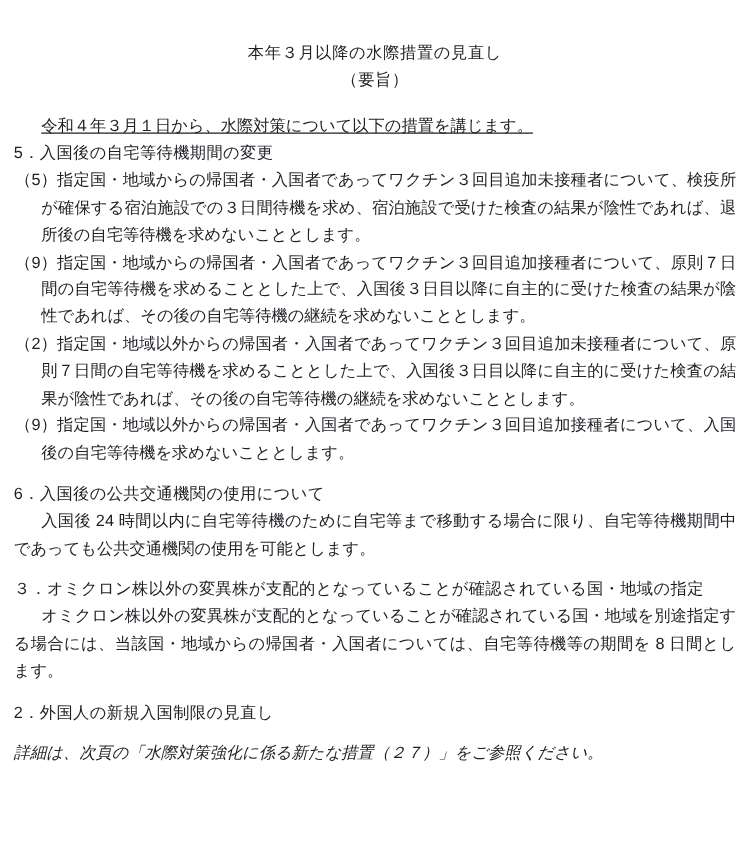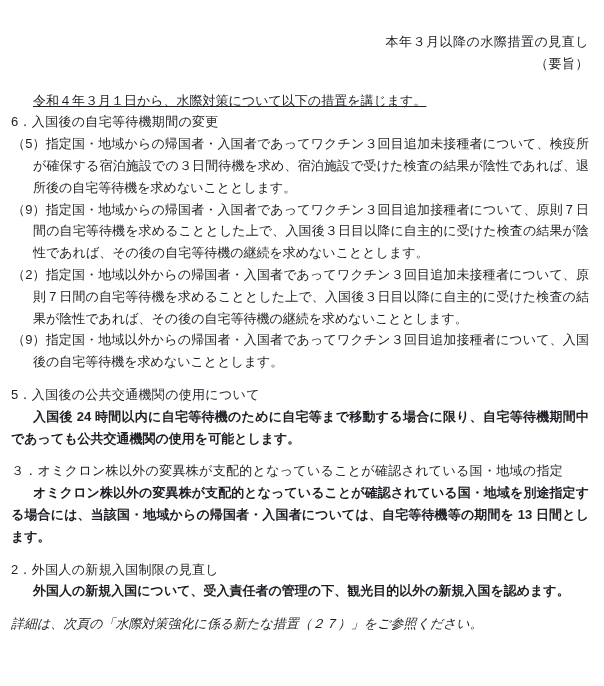--- a/index.html
+++ b/index.html
@@ -22,21 +22,21 @@
     text-align: justify;
   }
   .page p, .page div.heading {
     margin: 0;
   }
   .title-block {
     text-align: center;
     margin-bottom: 15px;
   }
   .doc-title, .doc-subtitle {
-    text-align: right;
+    text-align: center;
     letter-spacing: 0.5px;
   }
   .intro-par {
     text-indent: 22px;
     margin-top: 16px;
     margin-bottom: 21px;
     text-decoration: underline;
   }
   .section {
     margin-bottom: 11px;
@@ -44,58 +44,56 @@
   .section-heading {
     margin-left: 13px;
     letter-spacing: 0.3px;
   }
   .numbered-item {
     padding-left: 22px;
     text-indent: -21px;
   }
   .section-body {
     text-indent: 22px;
-    font-weight: bold;
   }
   .footer-note {
     margin-left: 13px;
     margin-top: 15px;
     font-style: italic;
   }
 </style>
 </head>
 <body>
 
 <div class="page">
 
   <div class="title-block">
     <div class="doc-title">本年３月以降の水際措置の見直し</div>
     <div class="doc-subtitle">（要旨）</div>
   </div>
 
   <p class="intro-par">令和４年３月１日から、水際対策について以下の措置を講じます。</p>
 
   <div class="section">
-    <div class="heading section-heading">6．入国後の自宅等待機期間の変更</div>
+    <div class="heading section-heading">5．入国後の自宅等待機期間の変更</div>
     <p class="numbered-item">（5）指定国・地域からの帰国者・入国者であってワクチン３回目追加未接種者について、検疫所が確保する宿泊施設での３日間待機を求め、宿泊施設で受けた検査の結果が陰性であれば、退所後の自宅等待機を求めないこととします。</p>
     <p class="numbered-item">（9）指定国・地域からの帰国者・入国者であってワクチン３回目追加接種者について、原則７日間の自宅等待機を求めることとした上で、入国後３日目以降に自主的に受けた検査の結果が陰性であれば、その後の自宅等待機の継続を求めないこととします。</p>
     <p class="numbered-item">（2）指定国・地域以外からの帰国者・入国者であってワクチン３回目追加未接種者について、原則７日間の自宅等待機を求めることとした上で、入国後３日目以降に自主的に受けた検査の結果が陰性であれば、その後の自宅等待機の継続を求めないこととします。</p>
     <p class="numbered-item">（9）指定国・地域以外からの帰国者・入国者であってワクチン３回目追加接種者について、入国後の自宅等待機を求めないこととします。</p>
   </div>
 
   <div class="section">
-    <div class="heading section-heading">5．入国後の公共交通機関の使用について</div>
+    <div class="heading section-heading">6．入国後の公共交通機関の使用について</div>
     <p class="section-body">入国後 24 時間以内に自宅等待機のために自宅等まで移動する場合に限り、自宅等待機期間中であっても公共交通機関の使用を可能とします。</p>
   </div>
 
   <div class="section">
     <div class="heading section-heading">３．オミクロン株以外の変異株が支配的となっていることが確認されている国・地域の指定</div>
-    <p class="section-body">オミクロン株以外の変異株が支配的となっていることが確認されている国・地域を別途指定する場合には、当該国・地域からの帰国者・入国者については、自宅等待機等の期間を 13 日間とします。</p>
+    <p class="section-body">オミクロン株以外の変異株が支配的となっていることが確認されている国・地域を別途指定する場合には、当該国・地域からの帰国者・入国者については、自宅等待機等の期間を 8 日間とします。</p>
   </div>
 
   <div class="section">
     <div class="heading section-heading">2．外国人の新規入国制限の見直し</div>
-    <p class="section-body">外国人の新規入国について、受入責任者の管理の下、観光目的以外の新規入国を認めます。</p>
   </div>
 
   <p class="footer-note">詳細は、次頁の「水際対策強化に係る新たな措置（２７）」をご参照ください。</p>
 
 </div>
 
 </body></html>

